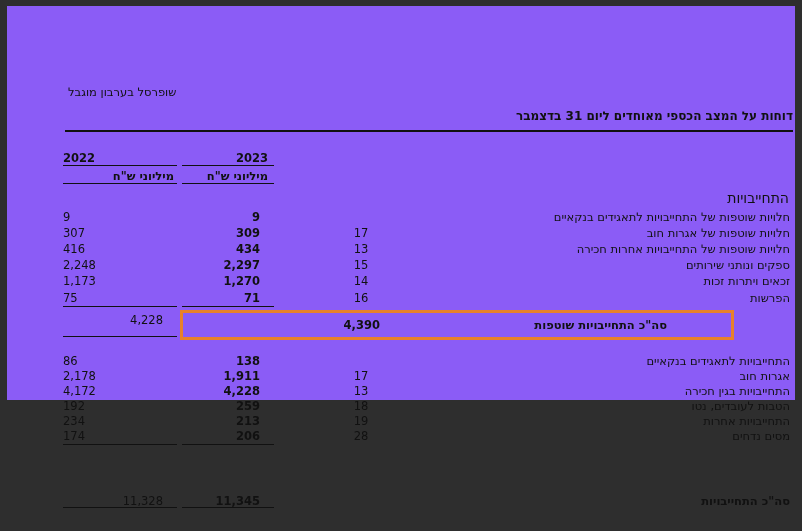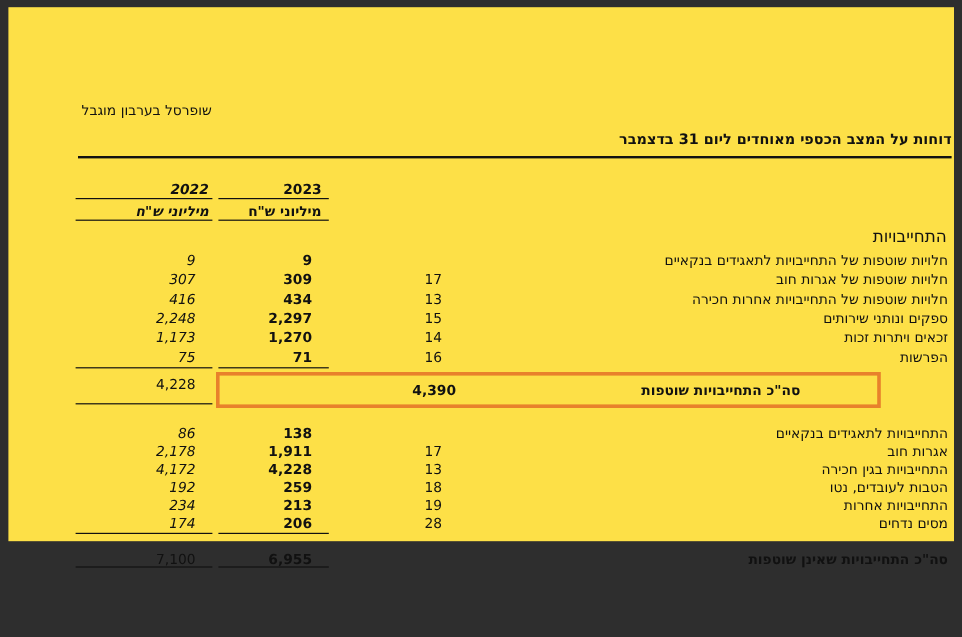--- a/index.html
+++ b/index.html
@@ -5,39 +5,39 @@
   * { margin:0; padding:0; box-sizing:border-box; }
   html,body { width:802px; height:531px; }
   body {
     background:#2e2e2e;
     font-family:"DejaVu Sans", sans-serif;
     position:relative;
     overflow:hidden;
     color:#111;
   }
   .page {
-    position:absolute; left:7px; top:6px; width:788px; height:445px;
-    background:#fde047;
+    position:absolute; left:7px; top:6px; width:788px; height:394px;
+    background:#8b5cf6;
   }
   .company {
     position:absolute; left:61px; top:79px;
     font-size:11.5px; direction:rtl;
   }
   .doc-title {
     position:absolute; right:2px; top:103px;
     font-size:12px; font-weight:bold; direction:rtl;
   }
   .title-rule {
     position:absolute; left:58px; right:2px; top:124px;
     height:2px; background:#111;
   }
   .tbl { position:absolute; left:56px; top:0; width:730px; height:517px; }
 
   .row { position:absolute; width:730px; font-size:11.5px; }
-  .c22 { position:absolute; left:0; width:114px; text-align:right; padding-right:14px;font-style:italic; }
+  .c22 { position:absolute; left:0; width:114px; padding-right:14px; }
   .c23 { position:absolute; left:119px; width:92px; text-align:right; padding-right:14px; font-weight:bold; }
   .cn  { position:absolute; left:214px; width:123px; text-align:center; padding-left:45px; }
   .lbl { position:absolute; left:345px; right:3px; text-align:right; direction:rtl; }
 
   .hdr-cell { border-bottom:1.5px solid #111; font-weight:bold; }
   .yr22 { padding-right:3px; }
   .yr23 { padding-right:6px; }
   .sect-hdr {
     position:absolute; right:4px; font-size:14px; font-weight:normal; direction:rtl;
   }
@@ -171,21 +171,21 @@
     <div class="row" style="top:423px;">
       <span class="c22">174</span>
       <span class="c23">206</span>
       <span class="cn">28</span>
       <span class="lbl">מסים נדחים</span>
     </div>
 
     <span class="rule22" style="top:438px;"></span>
     <span class="rule23" style="top:438px;"></span>
 
-    <div class="total-row" style="top:453px; height:16px;">
-      <span class="tcell22">7,100</span>
-      <span class="tcell23">6,955</span>
-      <span class="lbl">סה"כ התחייבויות שאינן שוטפות</span>
+
+    <div class="total-row" style="top:488px; height:16px;">
+      <span class="tcell22">11,328</span>
+      <span class="tcell23">11,345</span>
+      <span class="lbl">סה"כ התחייבויות</span>
     </div>
-
 
   </div>
 </div>
 
 </body></html>

